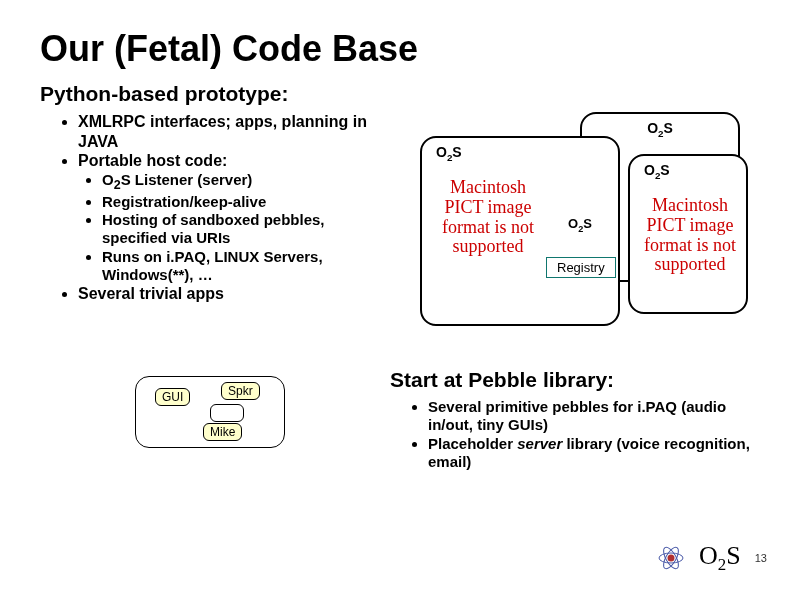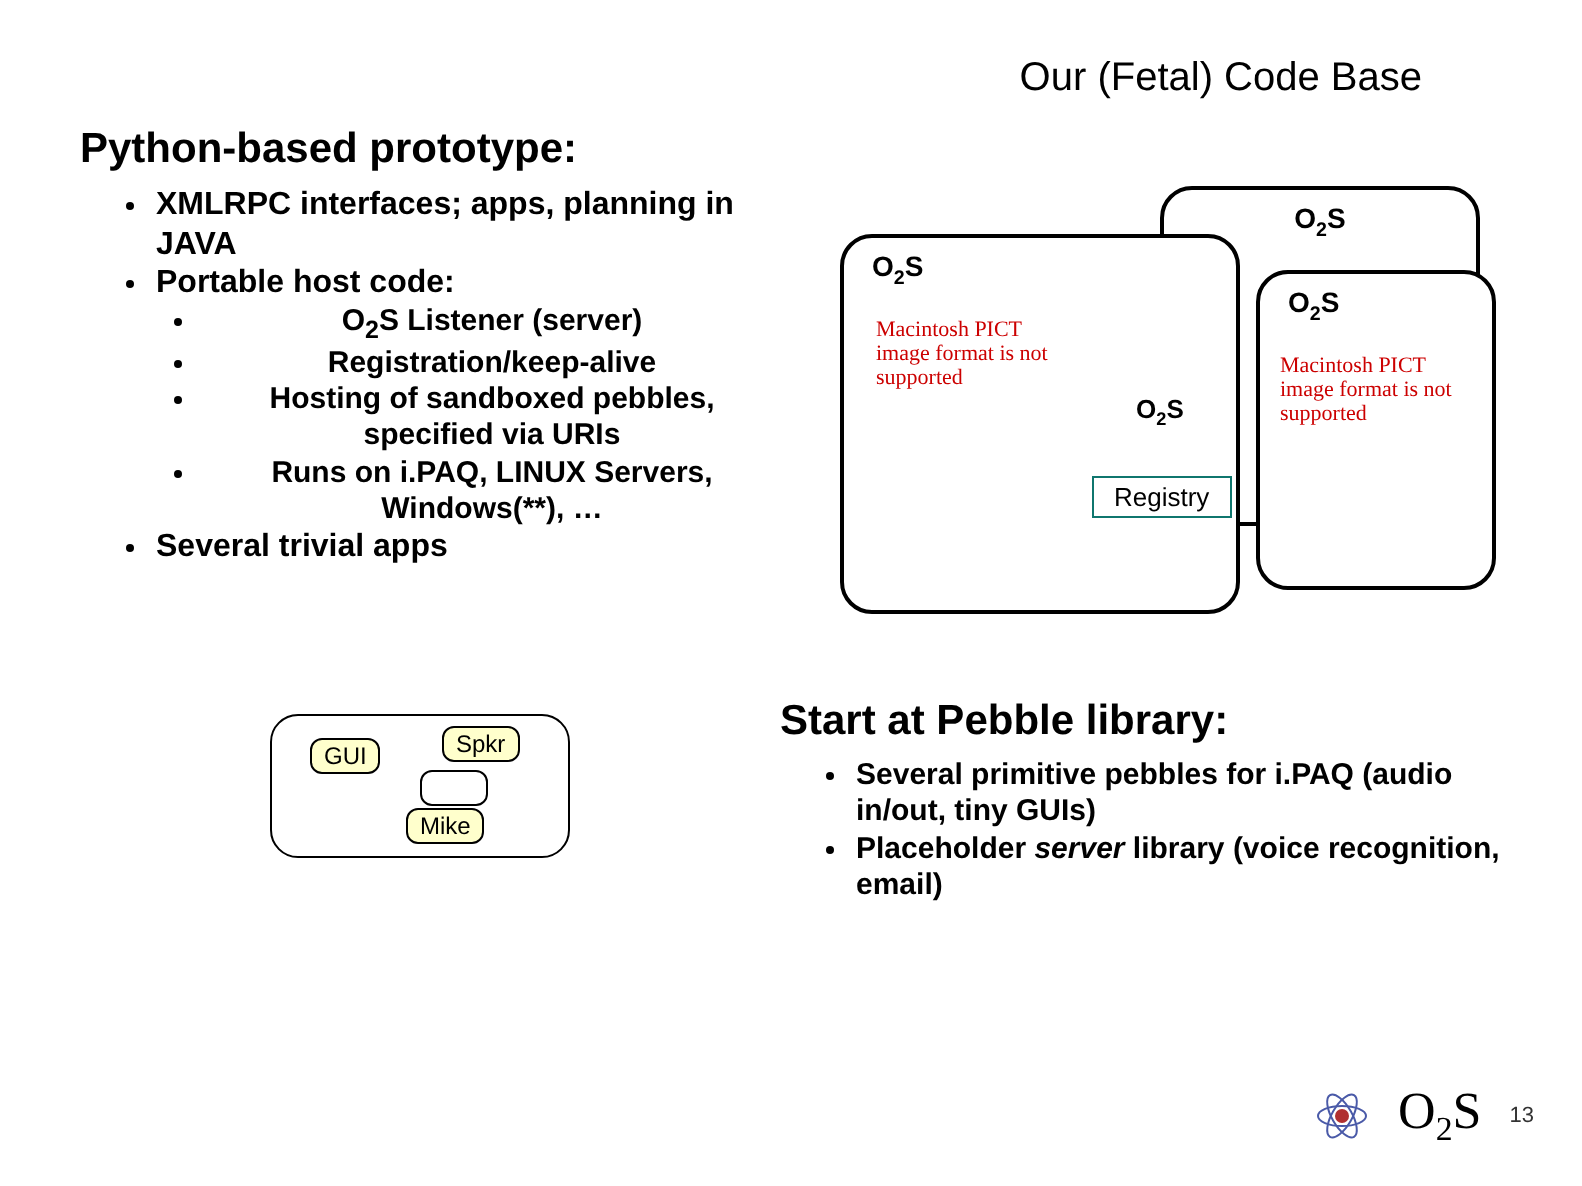--- a/index.html
+++ b/index.html
@@ -6,23 +6,22 @@
   body {
     width: 791px;
     height: 593px;
     font-family: Arial, Helvetica, sans-serif;
     background: #fff;
     color: #000;
     position: relative;
     padding: 28px 40px;
   }
   .title {
-    font-size: 20px;
-    font-weight: normal;
-    text-align: right;
+    font-size: 36px;
+    font-weight: bold;
     padding-right: 40px;
     margin-bottom: 12px;
   }
   .section-heading {
     font-size: 21px;
     font-weight: bold;
     margin-bottom: 6px;
   }
   .top-row {
     display: flex;
@@ -38,21 +37,21 @@
     font-size: 16px;
     font-weight: bold;
   }
   .bullets-l1 > li { margin-bottom: 0px; line-height: 1.22; }
   .bullets-l2 {
     list-style: disc;
     margin-left: 24px;
     font-size: 15px;
     font-weight: bold;
   }
-  .bullets-l2 > li { margin-bottom: 0px; line-height: 1.22; text-align: center; }
+  .bullets-l2 > li { margin-bottom: 0px; line-height: 1.22; }
   .diagram-col {
     flex: 1;
     position: relative;
     height: 230px;
   }
   .rbox {
     position: absolute;
     border: 2px solid #000;
     border-radius: 16px;
     background: #fff;
@@ -60,22 +59,22 @@
   .rbox .lbl {
     position: absolute;
     font-size: 14px;
     font-weight: bold;
     top: 6px;
   }
   .pict {
     position: absolute;
     color: #c00;
     font-family: "Times New Roman", serif;
-    font-size: 11px;
-    text-align: left;
+    font-size: 18px;
+    text-align: center;
     line-height: 1.1;
     width: 100px;
   }
   .o2s sub { font-size: 0.7em; }
   .reg-box {
     position: absolute;
     border: 1px solid #0f766e;
     background: #fff;
     font-size: 13px;
     padding: 2px 10px;

